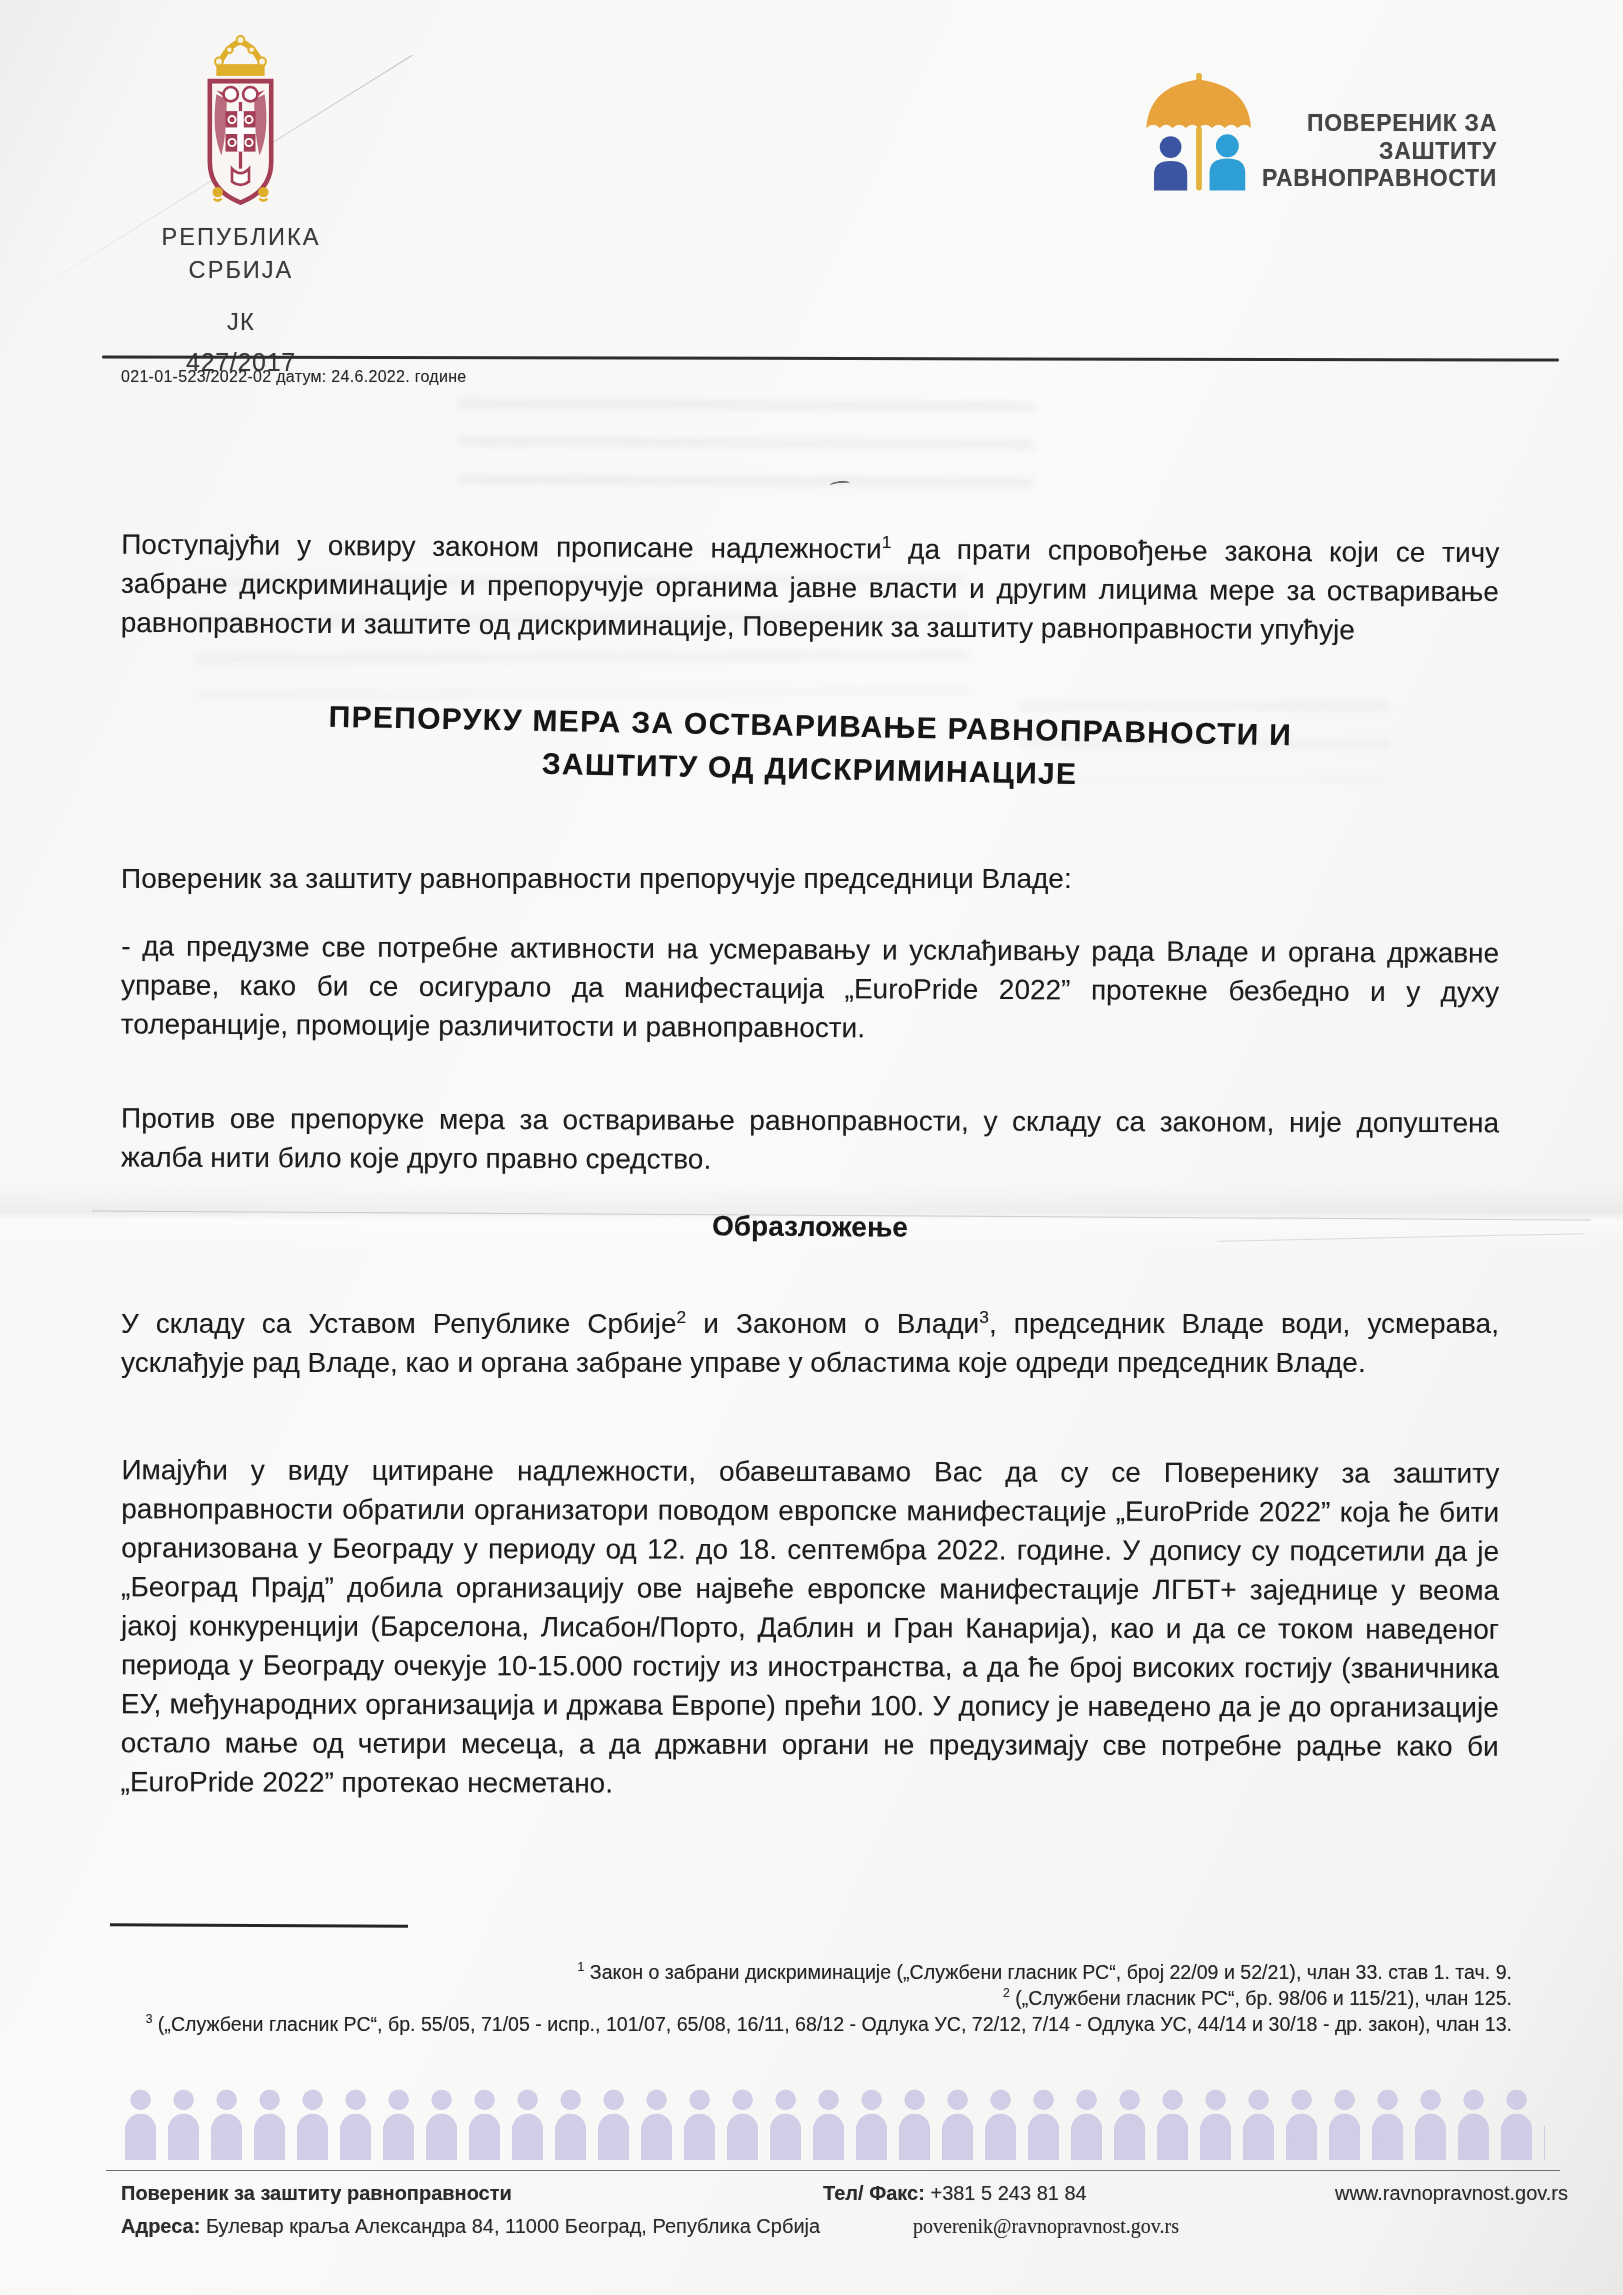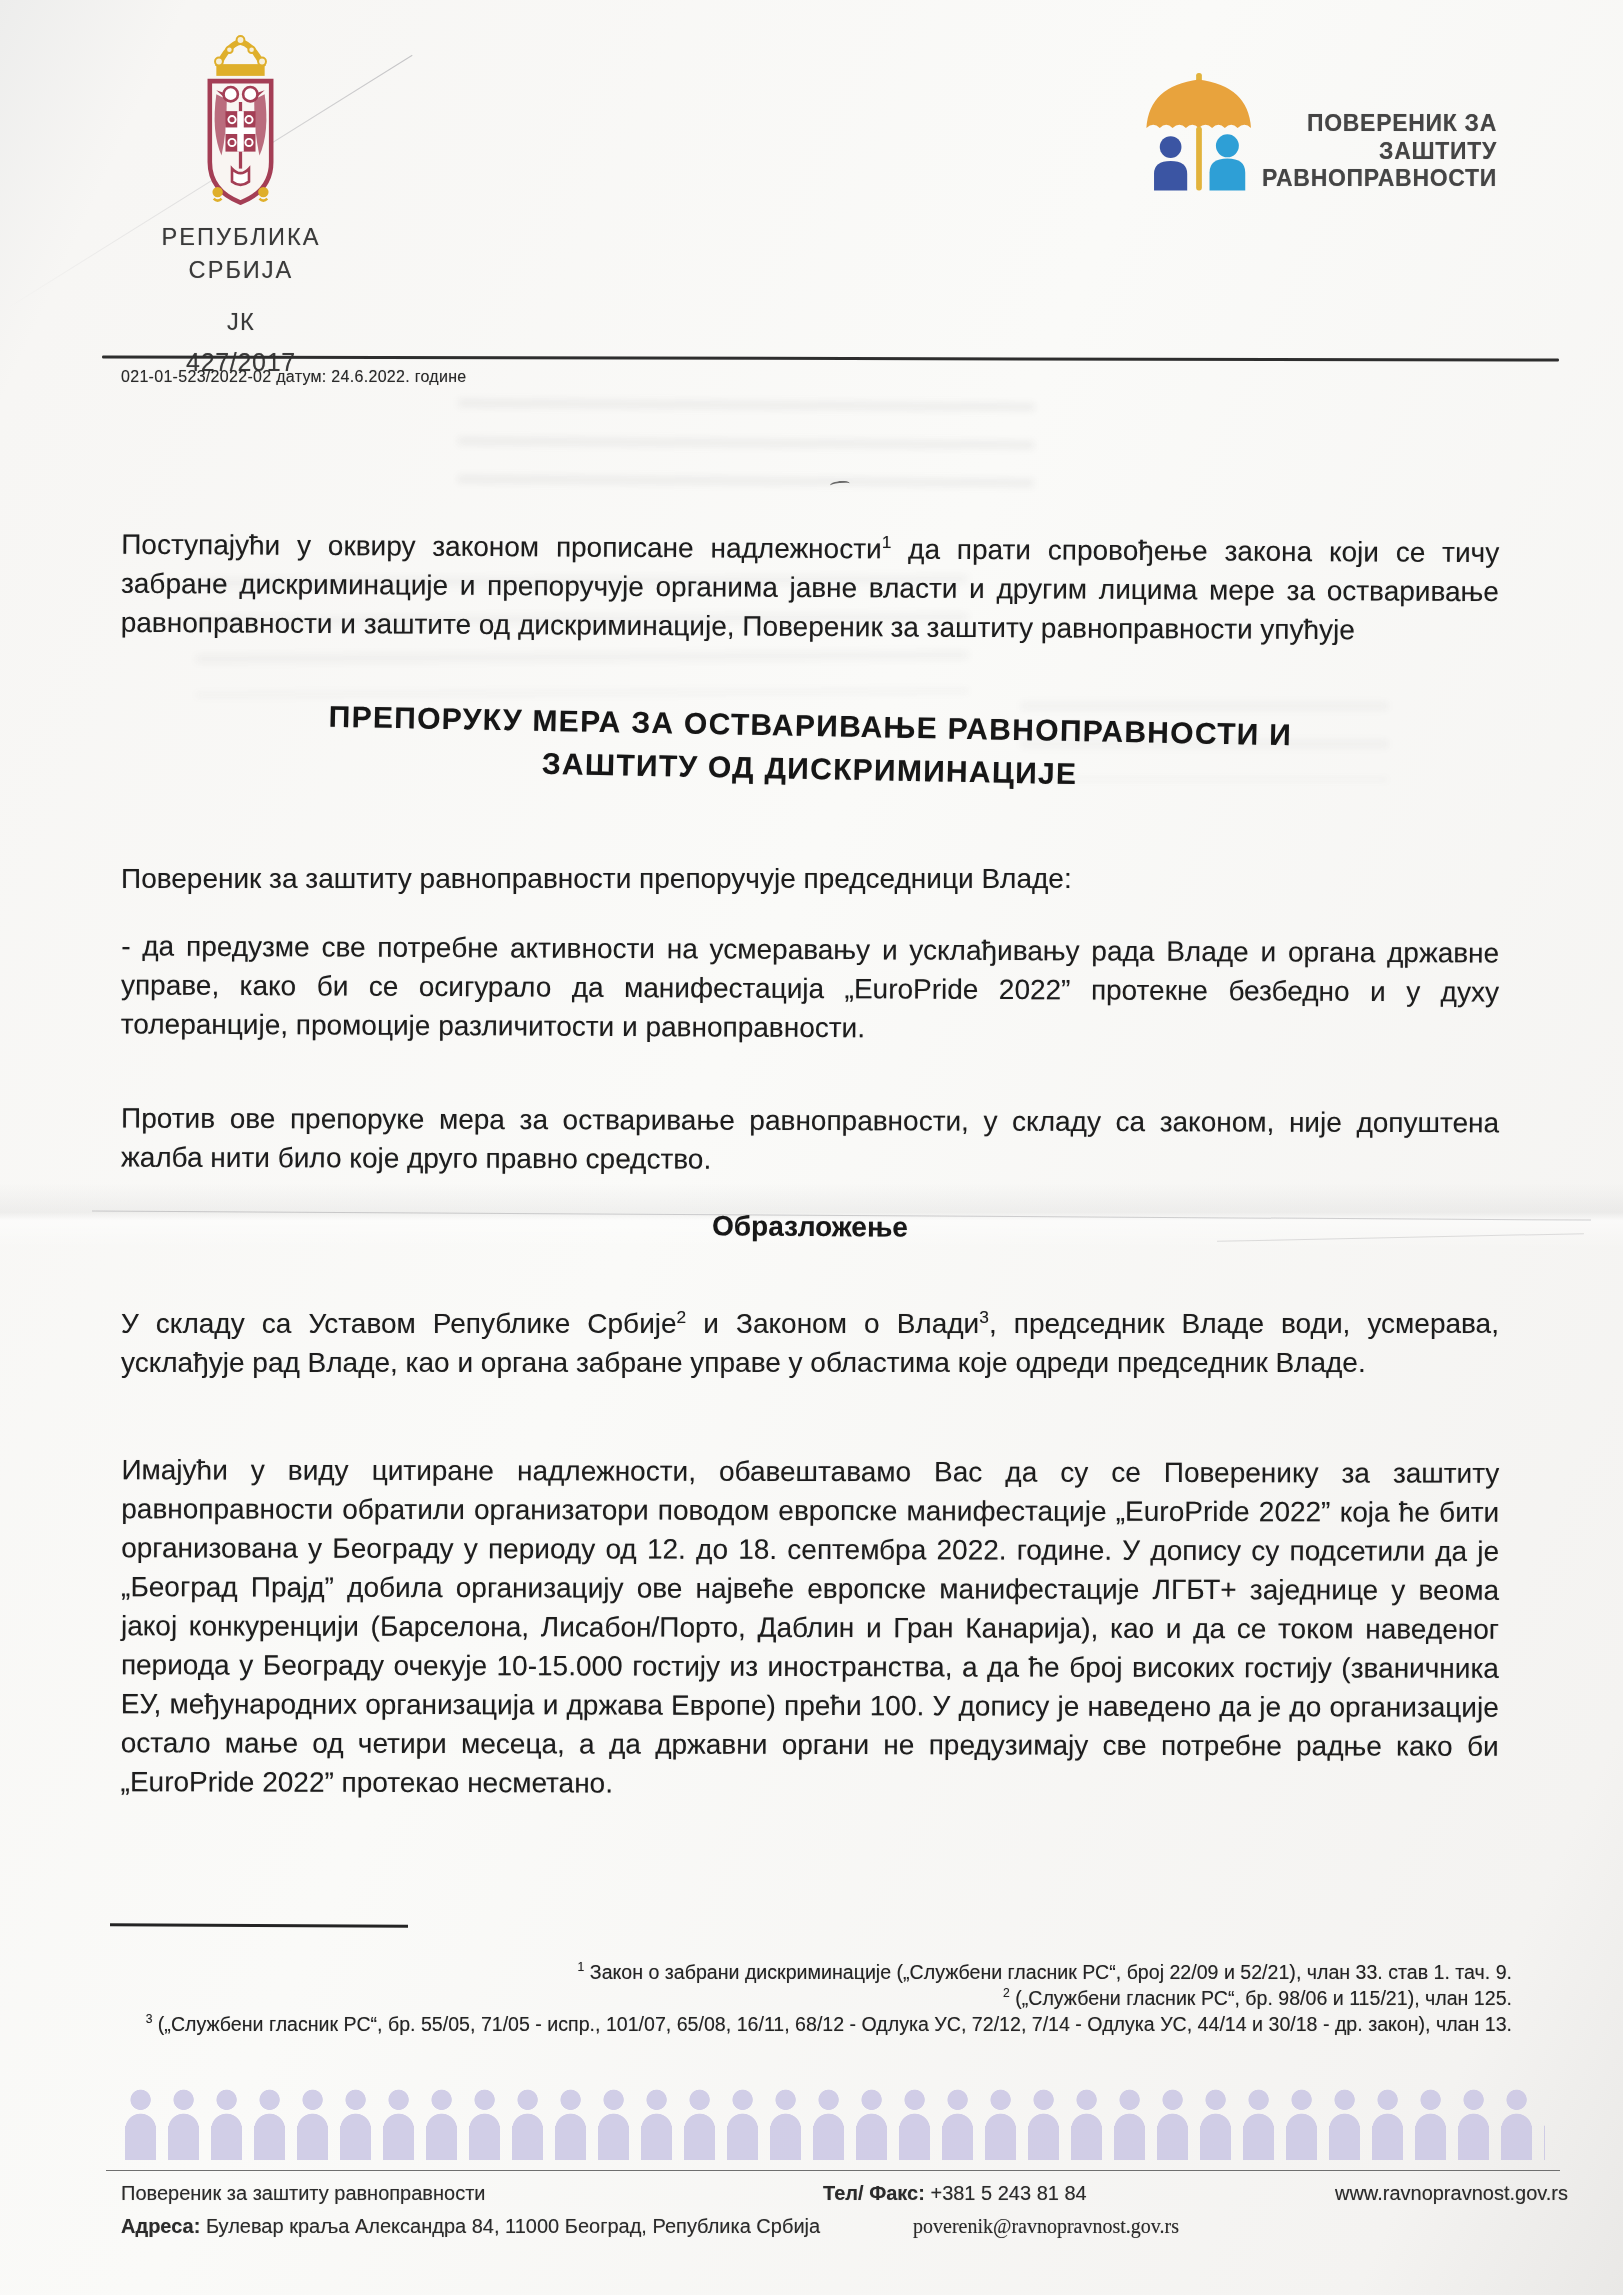--- a/index.html
+++ b/index.html
@@ -63,21 +63,21 @@
     background-image:
       radial-gradient(circle at 21.6px 11.8px, var(--band-lavender,#c8c4e4) 9.8px, rgba(0,0,0,0) 10.5px),
       radial-gradient(circle at 21.6px 41px, var(--band-lavender,#c8c4e4) 15px, rgba(0,0,0,0) 15.7px),
       linear-gradient(to right, rgba(0,0,0,0) 6.5px, var(--band-lavender,#c8c4e4) 6.5px,
         var(--band-lavender,#c8c4e4) 37px, rgba(0,0,0,0) 37px);
     background-size:43px 72px,43px 72px,43px 34px;
     background-position:0 0,0 0,0 38px;
     background-repeat:repeat-x;opacity:.8;}
   .footrule{left:106px;top:2170px;width:1454px;height:1.3px;background:#6f6f6f;}
   .footer-line{font-size:20px;color:#2b2b2b;}
-  .f-org{left:121px;top:2182px;}
+  .f-org{left:121px;top:2182px;font-weight:bold;}
   .f-tel{left:823px;top:2182px;}
   .f-web{right:56px;top:2182px;}
   .f-addr{left:121px;top:2215px;}
   .f-mail{left:913px;top:2215px;font-family:Liberation Serif, serif;}
   .b{font-weight:bold;}
 </style>
 </head>
 <body>
 
 <div class="page">

